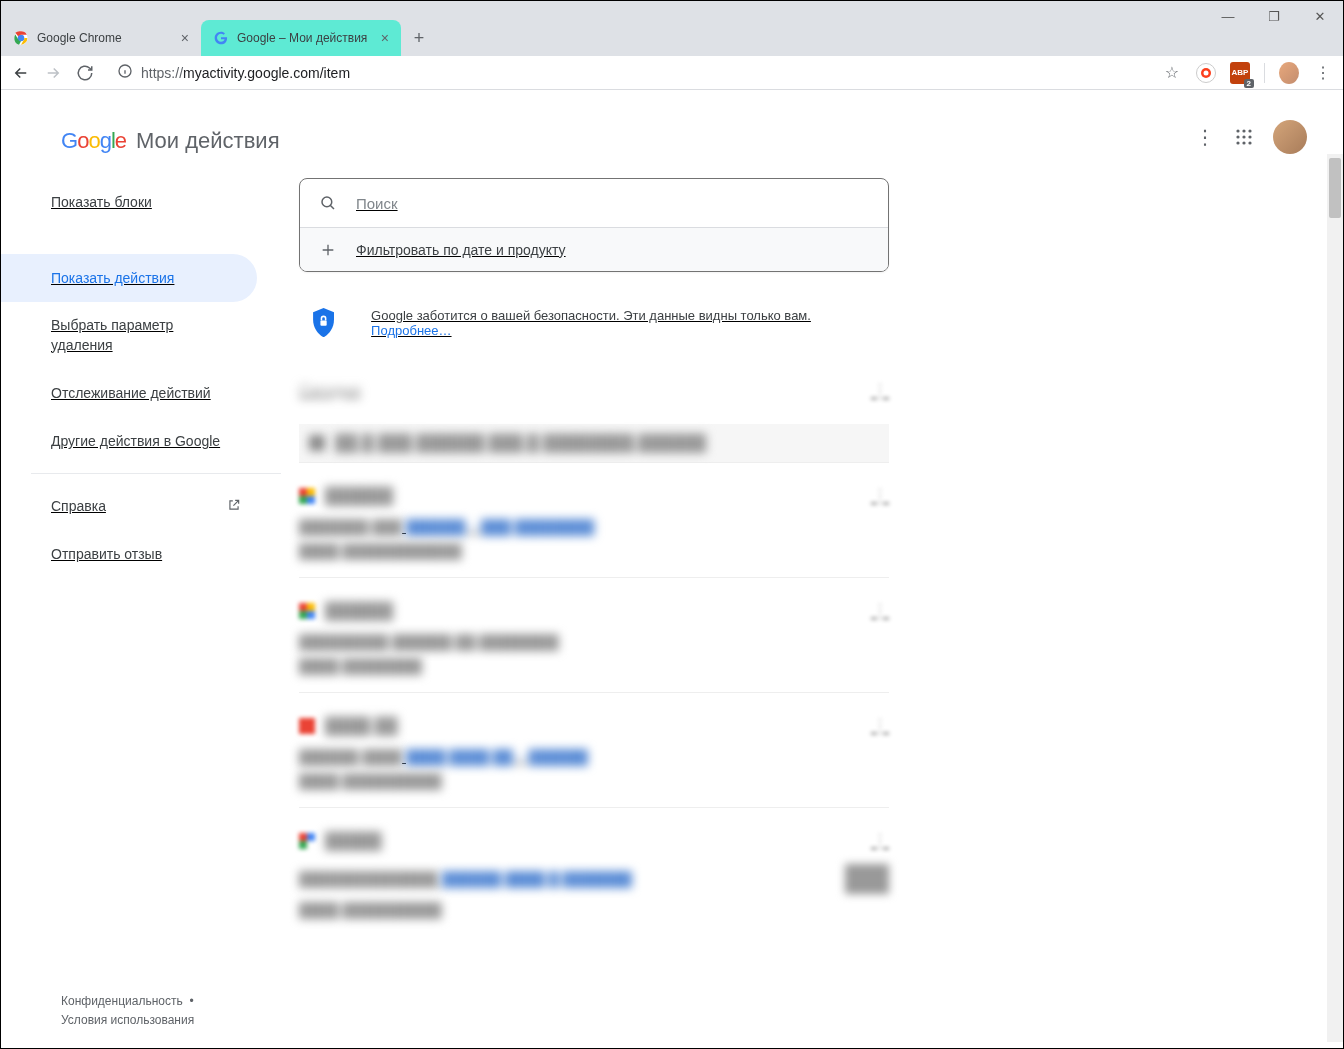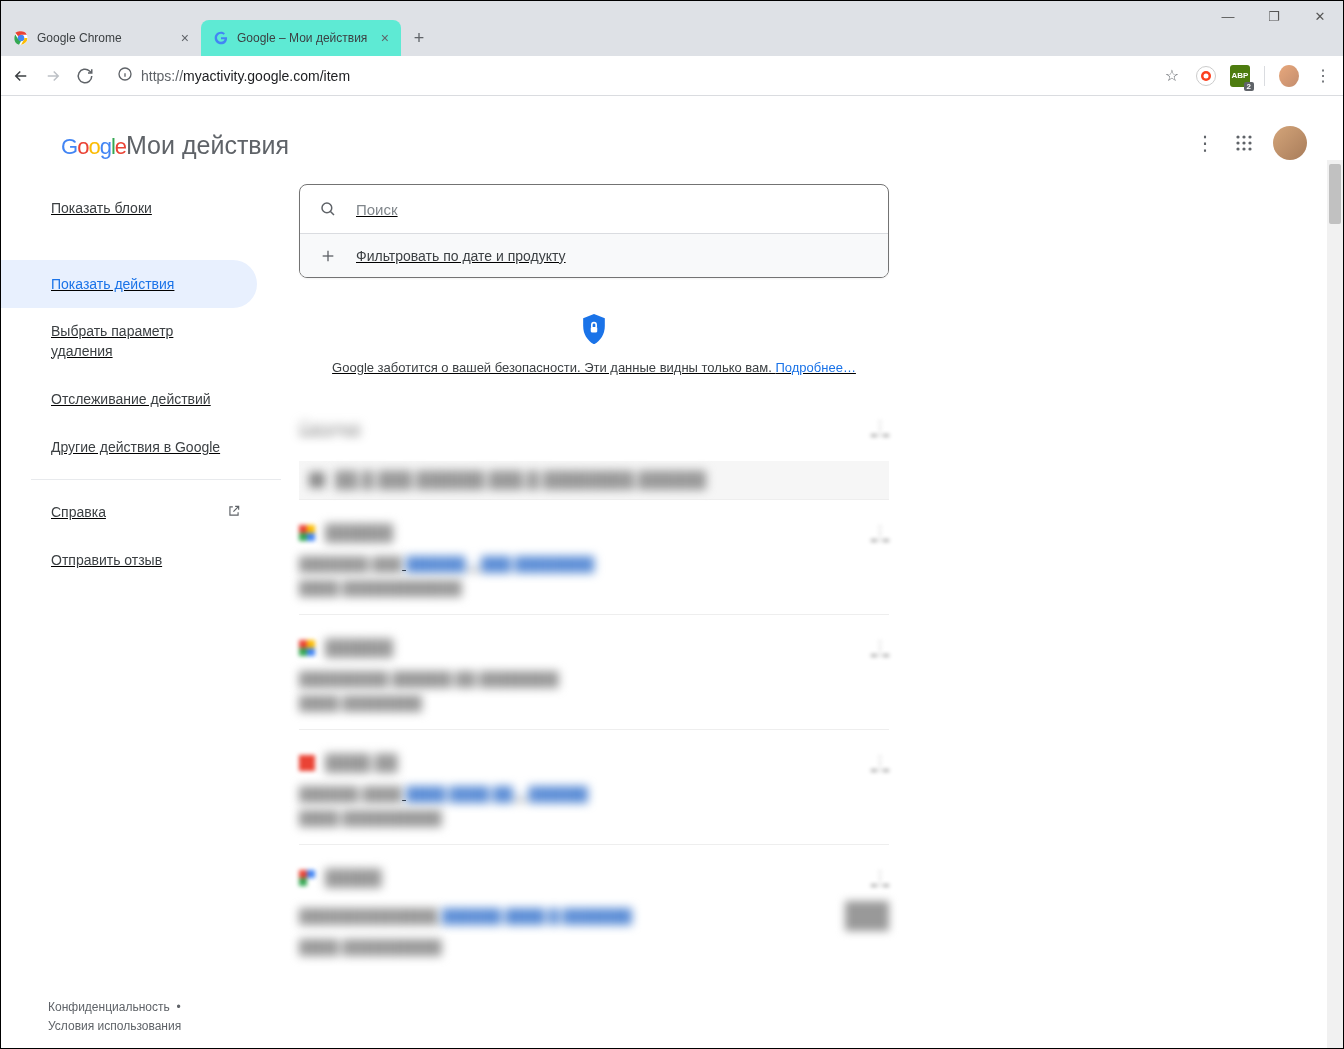--- a/index.html
+++ b/index.html
@@ -8,70 +8,70 @@
 
 .titlebar { height:55px; background:#dee1e6; display:flex; align-items:flex-end; position:relative; }
 .tab { height:36px; display:flex; align-items:center; padding:0 12px; gap:8px; font-size:12px; color:#3c4043; position:relative; min-width:200px; max-width:220px; }
 .tab.active { background:#5eead4; border-radius:8px 8px 0 0; }
 .tab .favicon { width:16px; height:16px; flex-shrink:0; }
 .tab .close-x { margin-left:auto; color:#5f6368; font-size:14px; cursor:pointer; }
 .newtab { width:28px; height:28px; display:flex; align-items:center; justify-content:center; color:#5f6368; font-size:18px; cursor:pointer; margin-left:4px; margin-bottom:4px; }
 .win-controls { position:absolute; right:0; top:0; height:30px; display:flex; }
 .win-btn { width:46px; height:30px; display:flex; align-items:center; justify-content:center; color:#555; font-size:13px; cursor:pointer; }
 
-.addrbar { height:40px; background:#fff; border-bottom:1px solid #dadce0; display:flex; align-items:center; padding:8px 10px; gap:12px; }
+.addrbar { height:34px; background:#fff; border-bottom:1px solid #dadce0; display:flex; align-items:center; padding:8px 10px; gap:12px; }
 .nav-icon { width:20px; height:20px; display:flex; align-items:center; justify-content:center; color:#5f6368; cursor:pointer; }
 .nav-icon.disabled { color:#bdc1c6; }
 .omnibox { flex:1; display:flex; align-items:center; gap:8px; height:30px; padding:0 10px; font-size:14px; color:#202124; }
 .omnibox .info-icon { color:#5f6368; }
 .omnibox .url { color:#202124; }
 .omnibox .url .proto { color:#5f6368; }
 .addr-right { display:flex; align-items:center; gap:14px; }
 .icon-btn { width:20px; height:20px; display:flex; align-items:center; justify-content:center; cursor:pointer; }
 .star { color:#5f6368; font-size:16px; }
 .yandex-icon { width:20px; height:20px; border-radius:50%; background:#fff; border:1px solid #ccc; display:flex; align-items:center; justify-content:center; }
-.abp-icon { width:22px; height:22px; background:#4d7c0f; border-radius:3px; color:#fff; font-size:8px; font-weight:bold; display:flex; align-items:center; justify-content:center; position:relative; }
+.abp-icon { width:22px; height:22px; background:#c2410c; border-radius:3px; color:#fff; font-size:8px; font-weight:bold; display:flex; align-items:center; justify-content:center; position:relative; }
 .abp-badge { position:absolute; bottom:-4px; right:-4px; background:#5f6368; color:#fff; font-size:8px; padding:0 3px; border-radius:2px; }
 .chrome-avatar { width:22px; height:22px; border-radius:50%; background:linear-gradient(135deg,#e8a87c,#c38d6e); }
 .chrome-menu { color:#5f6368; font-size:16px; }
 .vsep { width:1px; height:20px; background:#dadce0; }
 
 
 .page { height:calc(100% - 95px); display:flex; flex-direction:column; position:relative; }
 .page-header { height:64px; display:flex; align-items:flex-end; padding:0 24px; }
 .google-logo { font-size:22px; font-weight:500; letter-spacing:-1px; margin-left:36px; }
 .g-b { color:#4285f4; } .g-r { color:#ea4335; } .g-y { color:#fbbc05; } .g-g { color:#34a853; }
-.page-title { font-size:25px; color:#5f6368; }
+.page-title { font-size:22px; color:#5f6368; margin-left:10px; }
 .page-header-right { margin-left:auto; display:flex; align-items:center; gap:20px; }
 .page-vmenu { color:#5f6368; font-size:20px; cursor:pointer; }
 .apps-grid { width:18px; height:18px; cursor:pointer; }
 .page-avatar { width:34px; height:34px; border-radius:50%; background:linear-gradient(135deg,#d4a57a,#a87c5a); margin-right:12px; }
 
 .page-body { flex:1; display:flex; overflow:hidden;text-decoration:underline; }
 .sidebar { width:280px; padding-top:24px; }
 .side-item { height:48px; display:flex; align-items:center; padding:0 24px 0 50px; font-size:14px; color:#3c4043; cursor:pointer; border-radius:0 24px 24px 0; margin-right:24px; position:relative; }
 .side-item.active { background:#e8f0fe; color:#1a73e8;margin-top:28px; }
 .side-item.multiline { height:auto; padding-top:14px; padding-bottom:14px; line-height:1.4; }
 .side-item .ext-icon { position:absolute; right:16px; color:#5f6368; }
 .side-divider { height:1px; background:#e8eaed; margin:8px 0 8px 30px; }
-.side-footer { position:absolute; bottom:12px; left:47px; font-size:12px; color:#5f6368; line-height:1.6; }
+.side-footer { position:absolute; bottom:12px; left:60px; font-size:12px; color:#5f6368; line-height:1.6; }
 .side-footer a { color:#5f6368; text-decoration:none; cursor:pointer; }
 
 .main { flex:1; padding:24px 0 0 0; overflow-y:auto; position:relative; }
 .scrollbar-track { position:absolute; right:0; top:0; width:16px; height:100%; background:#f1f1f1; }
 .scrollbar-thumb { position:absolute; right:2px; top:4px; width:12px; height:60px; background:#c1c1c1; border-radius:2px; }
 .content-col { width:590px; margin-left:18px; }
 .search-card { border:1px solid #737373; border-radius:8px; overflow:hidden; box-shadow:0 1px 2px rgba(0,0,0,0.05); }
 .search-row { height:48px; display:flex; align-items:center; padding:0 18px; gap:18px; }
 .search-row input { border:none; outline:none; font-size:15px; flex:1; }
 .search-row input::placeholder { color:#80868b; }
 .filter-row { height:44px; display:flex; align-items:center; padding:0 18px; gap:18px; background:#f8f9fa; border-top:1px solid #dadce0; font-size:14px; color:#3c4043; cursor:pointer; }
 .search-icon,.plus-icon { color:#5f6368; width:20px; display:flex; justify-content:center; }
 
-.security-banner { display:flex; align-items:center; gap:16px; padding:18px 12px; margin-top:18px;flex-direction:column; }
+.security-banner { display:flex; align-items:flex-start; gap:35px; padding:18px 12px; margin-top:18px; }
 .shield { width:26px; height:30px; }
 .banner-text { font-size:13px; color:#3c4043; }
 .banner-link { color:#1a73e8; cursor:pointer; }
 
 .activity { margin-top:8px; }
 .act-date { margin-top:24px; display:flex; align-items:center; justify-content:space-between; }
 .act-item { margin-top:22px; padding-bottom:10px; border-bottom:1px solid #eee; }
 .act-head { display:flex; align-items:center; justify-content:space-between; margin-bottom:12px; }
 .act-svc { display:flex; align-items:center; gap:10px; }
 .svc-icon { width:16px; height:16px; }

